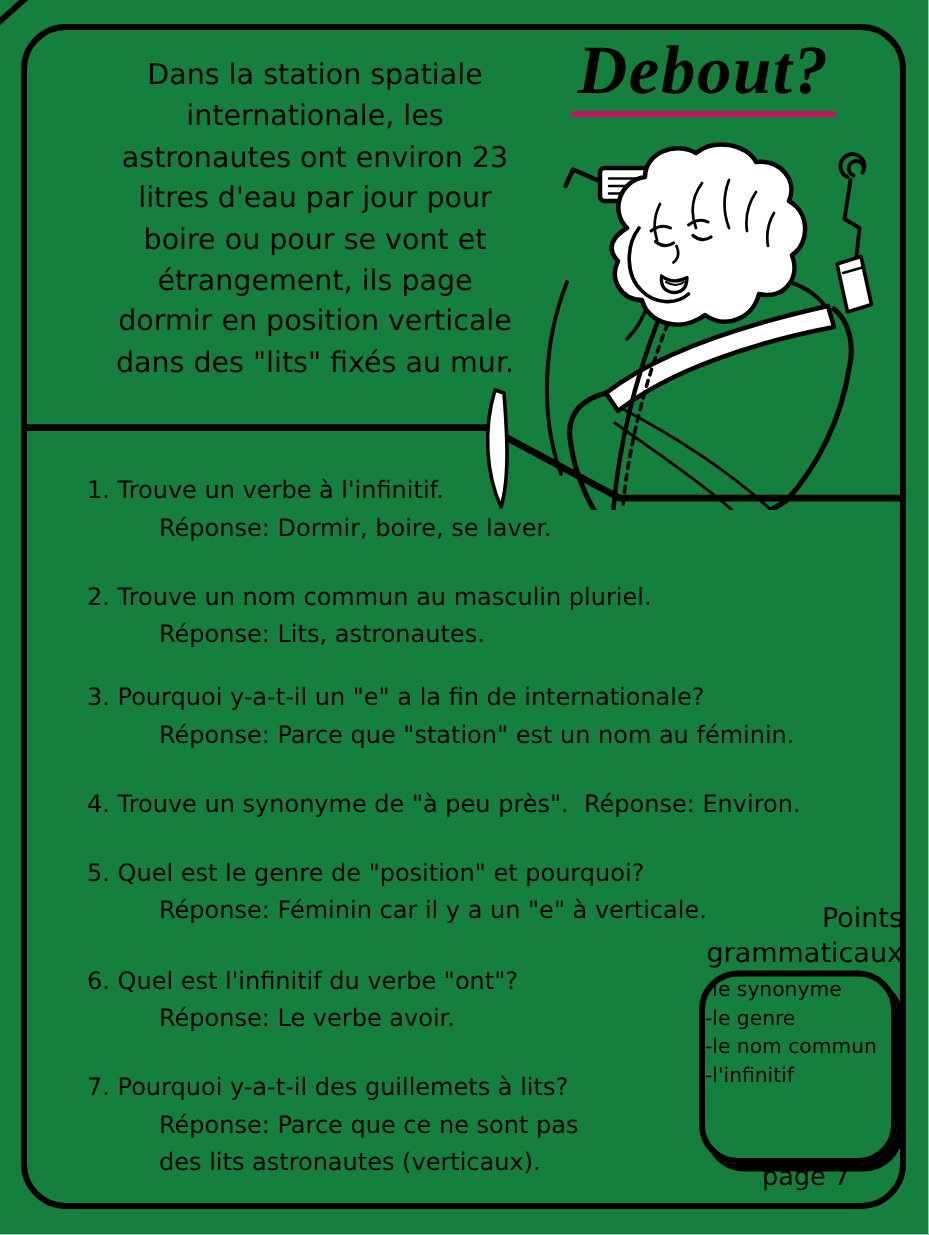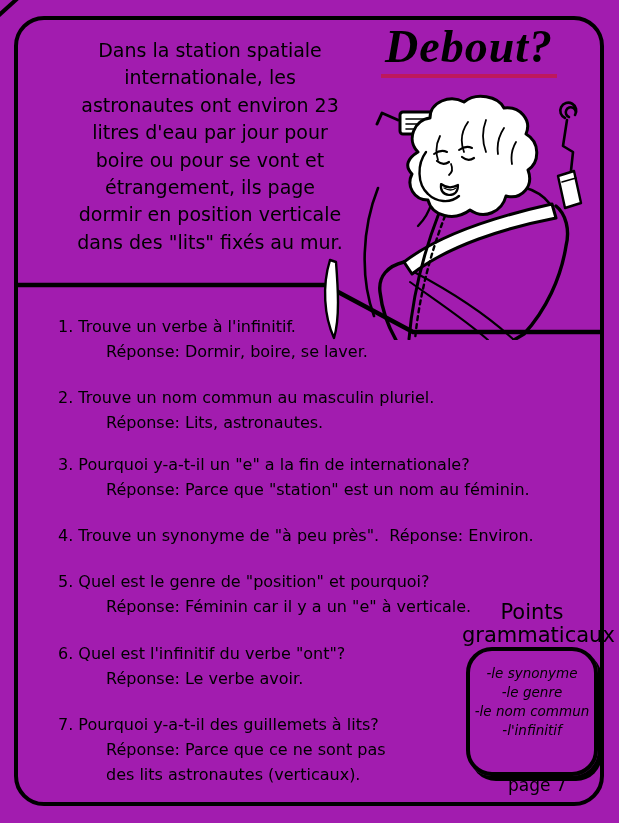--- a/index.html
+++ b/index.html
@@ -1,35 +1,35 @@
 <!DOCTYPE html>
 <html><head>
 <meta charset="utf-8">
 <style>
   html,body{margin:0;padding:0;background:#fff;}
-  .canvas{position:relative;width:619px;height:823px;background:#a21caf;color:#000;
+  .canvas{position:relative;width:619px;height:823px;background:#15803d;color:#000;
           font-family:"DejaVu Sans",sans-serif;overflow:hidden;}
   .page-border{position:absolute;left:14px;top:16px;width:590px;height:790px;
                box-sizing:border-box;border:4px solid #000;border-radius:30px;}
   .overlay-svg{position:absolute;left:0;top:0;pointer-events:none;}
   .intro{position:absolute;left:40px;top:37px;width:340px;text-align:center;
          font-size:19px;line-height:27.4px;font-weight:500;}
   .title-wrap{position:absolute;left:368px;top:22px;width:202px;text-align:center;}
   .title{display:inline-block;margin:0;font-family:"Liberation Serif","DejaVu Serif",serif;
          font-style:italic;font-weight:600;font-size:46px;line-height:1.1;
          border-bottom:4px solid #be185d;padding:0 4px 1px;letter-spacing:1px;}
   .illustration{position:absolute;left:318px;top:92px;}
   .q{position:absolute;left:58px;font-size:16px;line-height:25px;}
   .q .ans{margin-left:48px;}
-  .gram-heading{position:absolute;left:462px;top:601px;width:140px;text-align:center;
-                font-size:21px;line-height:23px;}
+  .gram-heading{position:absolute;left:462px;top:601px;width:140px;text-align:right;
+                font-size:18px;line-height:23px;}
   .gram-box{position:absolute;left:466px;top:647px;width:132px;height:129px;
             box-sizing:border-box;border:4px solid #000;border-radius:26px;
-            box-shadow:4px 5px 0 0 #000;text-align:center;font-size:13.5px;
-            line-height:19px;padding-top:13px;font-style:italic;}
+            box-shadow:4px 5px 0 0 #000;text-align:left;font-size:13.5px;
+            line-height:19px;}
   .page-num{position:absolute;left:508px;top:775px;font-size:17px;}
 </style>
 </head>
 <body>
 
 <div class="canvas">
 
   <div class="page-border"></div>
 
   <svg class="overlay-svg" width="619" height="823" viewBox="0 0 619 823">

